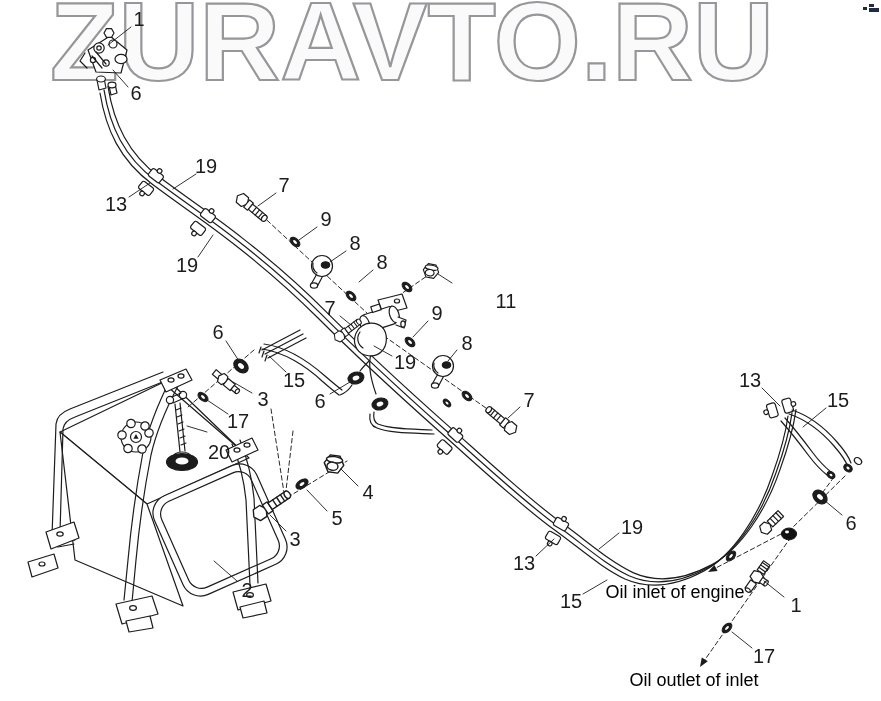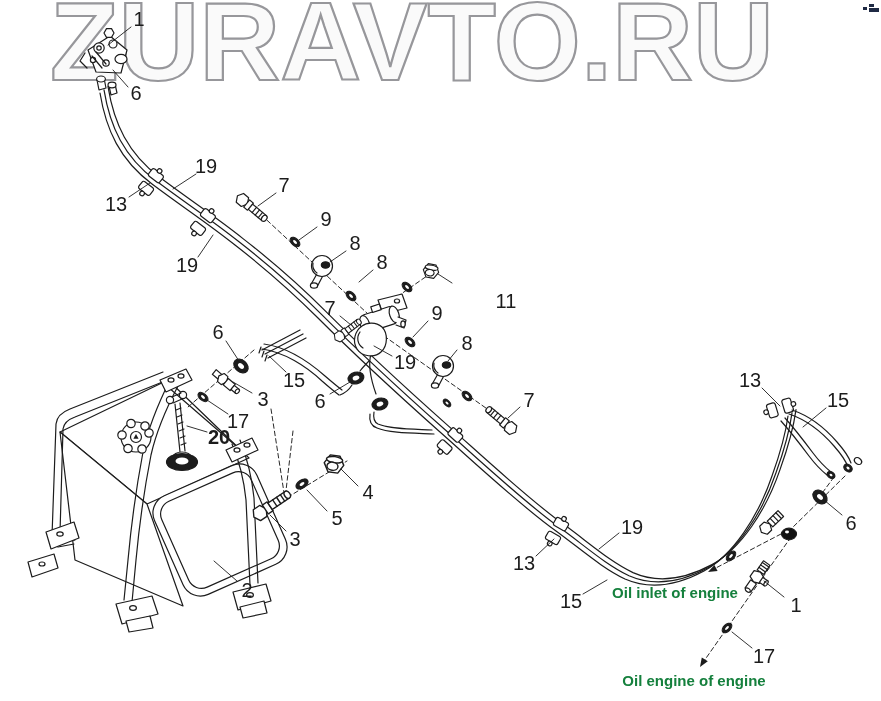--- a/index.html
+++ b/index.html
@@ -10,22 +10,22 @@
        -webkit-text-stroke:2.2px #97979b;white-space:nowrap;z-index:1;}
   .corner-mark{position:absolute;right:2px;top:4px;width:16px;height:10px;z-index:2;}
   .corner-mark i{position:absolute;background:#1f2a44;}
   .corner-mark .m1{left:0;top:3px;width:4px;height:3px;}
   .corner-mark .m2{left:6px;top:0;width:5px;height:3px;}
   .corner-mark .m3{left:6px;top:4px;width:10px;height:4px;}
   svg.diagram{position:absolute;left:0;top:0;z-index:3;}
   #callout-layer{position:absolute;left:0;top:0;width:881px;height:701px;z-index:4;pointer-events:none;}
   .callout{position:absolute;transform:translate(-50%,-50%);font-size:20px;color:#1c1c1c;
        white-space:nowrap;}
-  .anno{position:absolute;transform:translate(-50%,-50%);font-size:15px;color:#15803d;
-       white-space:nowrap;z-index:4;font-weight:bold;}
+  .anno{position:absolute;transform:translate(-50%,-50%);font-size:18px;color:#000000;
+       white-space:nowrap;z-index:4;}
   .anno-inlet{left:675px;top:592px;}
   .anno-outlet{left:694px;top:680px;}
 </style>
 </head>
 <body>
 
 <div class="watermark">ZURAVTO.RU</div>
 
 <div class="corner-mark">
     <i class="m1"></i>
@@ -334,30 +334,30 @@
     <div class="callout" style="left: 462px; top: 301px; margin-left: 44px;">11</div>
     <div class="callout" style="left: 330px; top: 308px;">7</div>
     <div class="callout" style="left: 437px; top: 313px;">9</div>
     <div class="callout" style="left: 467px; top: 343px;">8</div>
     <div class="callout" style="left: 405px; top: 362px;">19</div>
     <div class="callout" style="left: 294px; top: 380px;">15</div>
     <div class="callout" style="left: 320px; top: 401px;">6</div>
     <div class="callout" style="left: 218px; top: 332px;">6</div>
     <div class="callout" style="left: 263px; top: 399px;">3</div>
     <div class="callout" style="left: 238px; top: 421px;">17</div>
-    <div class="callout" style="left: 219px; top: 437px; font-weight: bold;">20</div>
+    <div class="callout" style="left: 219px; top: 452px;">20</div>
     <div class="callout" style="left: 529px; top: 400px;">7</div>
     <div class="callout" style="left: 368px; top: 492px;">4</div>
     <div class="callout" style="left: 337px; top: 518px;">5</div>
     <div class="callout" style="left: 295px; top: 539px;">3</div>
     <div class="callout" style="left: 247px; top: 590px;">2</div>
     <div class="callout" style="left: 524px; top: 563px;">13</div>
     <div class="callout" style="left: 632px; top: 527px;">19</div>
     <div class="callout" style="left: 571px; top: 601px;">15</div>
     <div class="callout" style="left: 750px; top: 380px;">13</div>
     <div class="callout" style="left: 838px; top: 400px;">15</div>
     <div class="callout" style="left: 851px; top: 523px;">6</div>
     <div class="callout" style="left: 796px; top: 605px;">1</div>
     <div class="callout" style="left: 764px; top: 656px;">17</div>
   </div>
 
 <div class="anno anno-inlet">Oil inlet of engine</div>
-<div class="anno anno-outlet">Oil engine of engine</div>
+<div class="anno anno-outlet">Oil outlet of inlet</div>
 
 </body></html>

